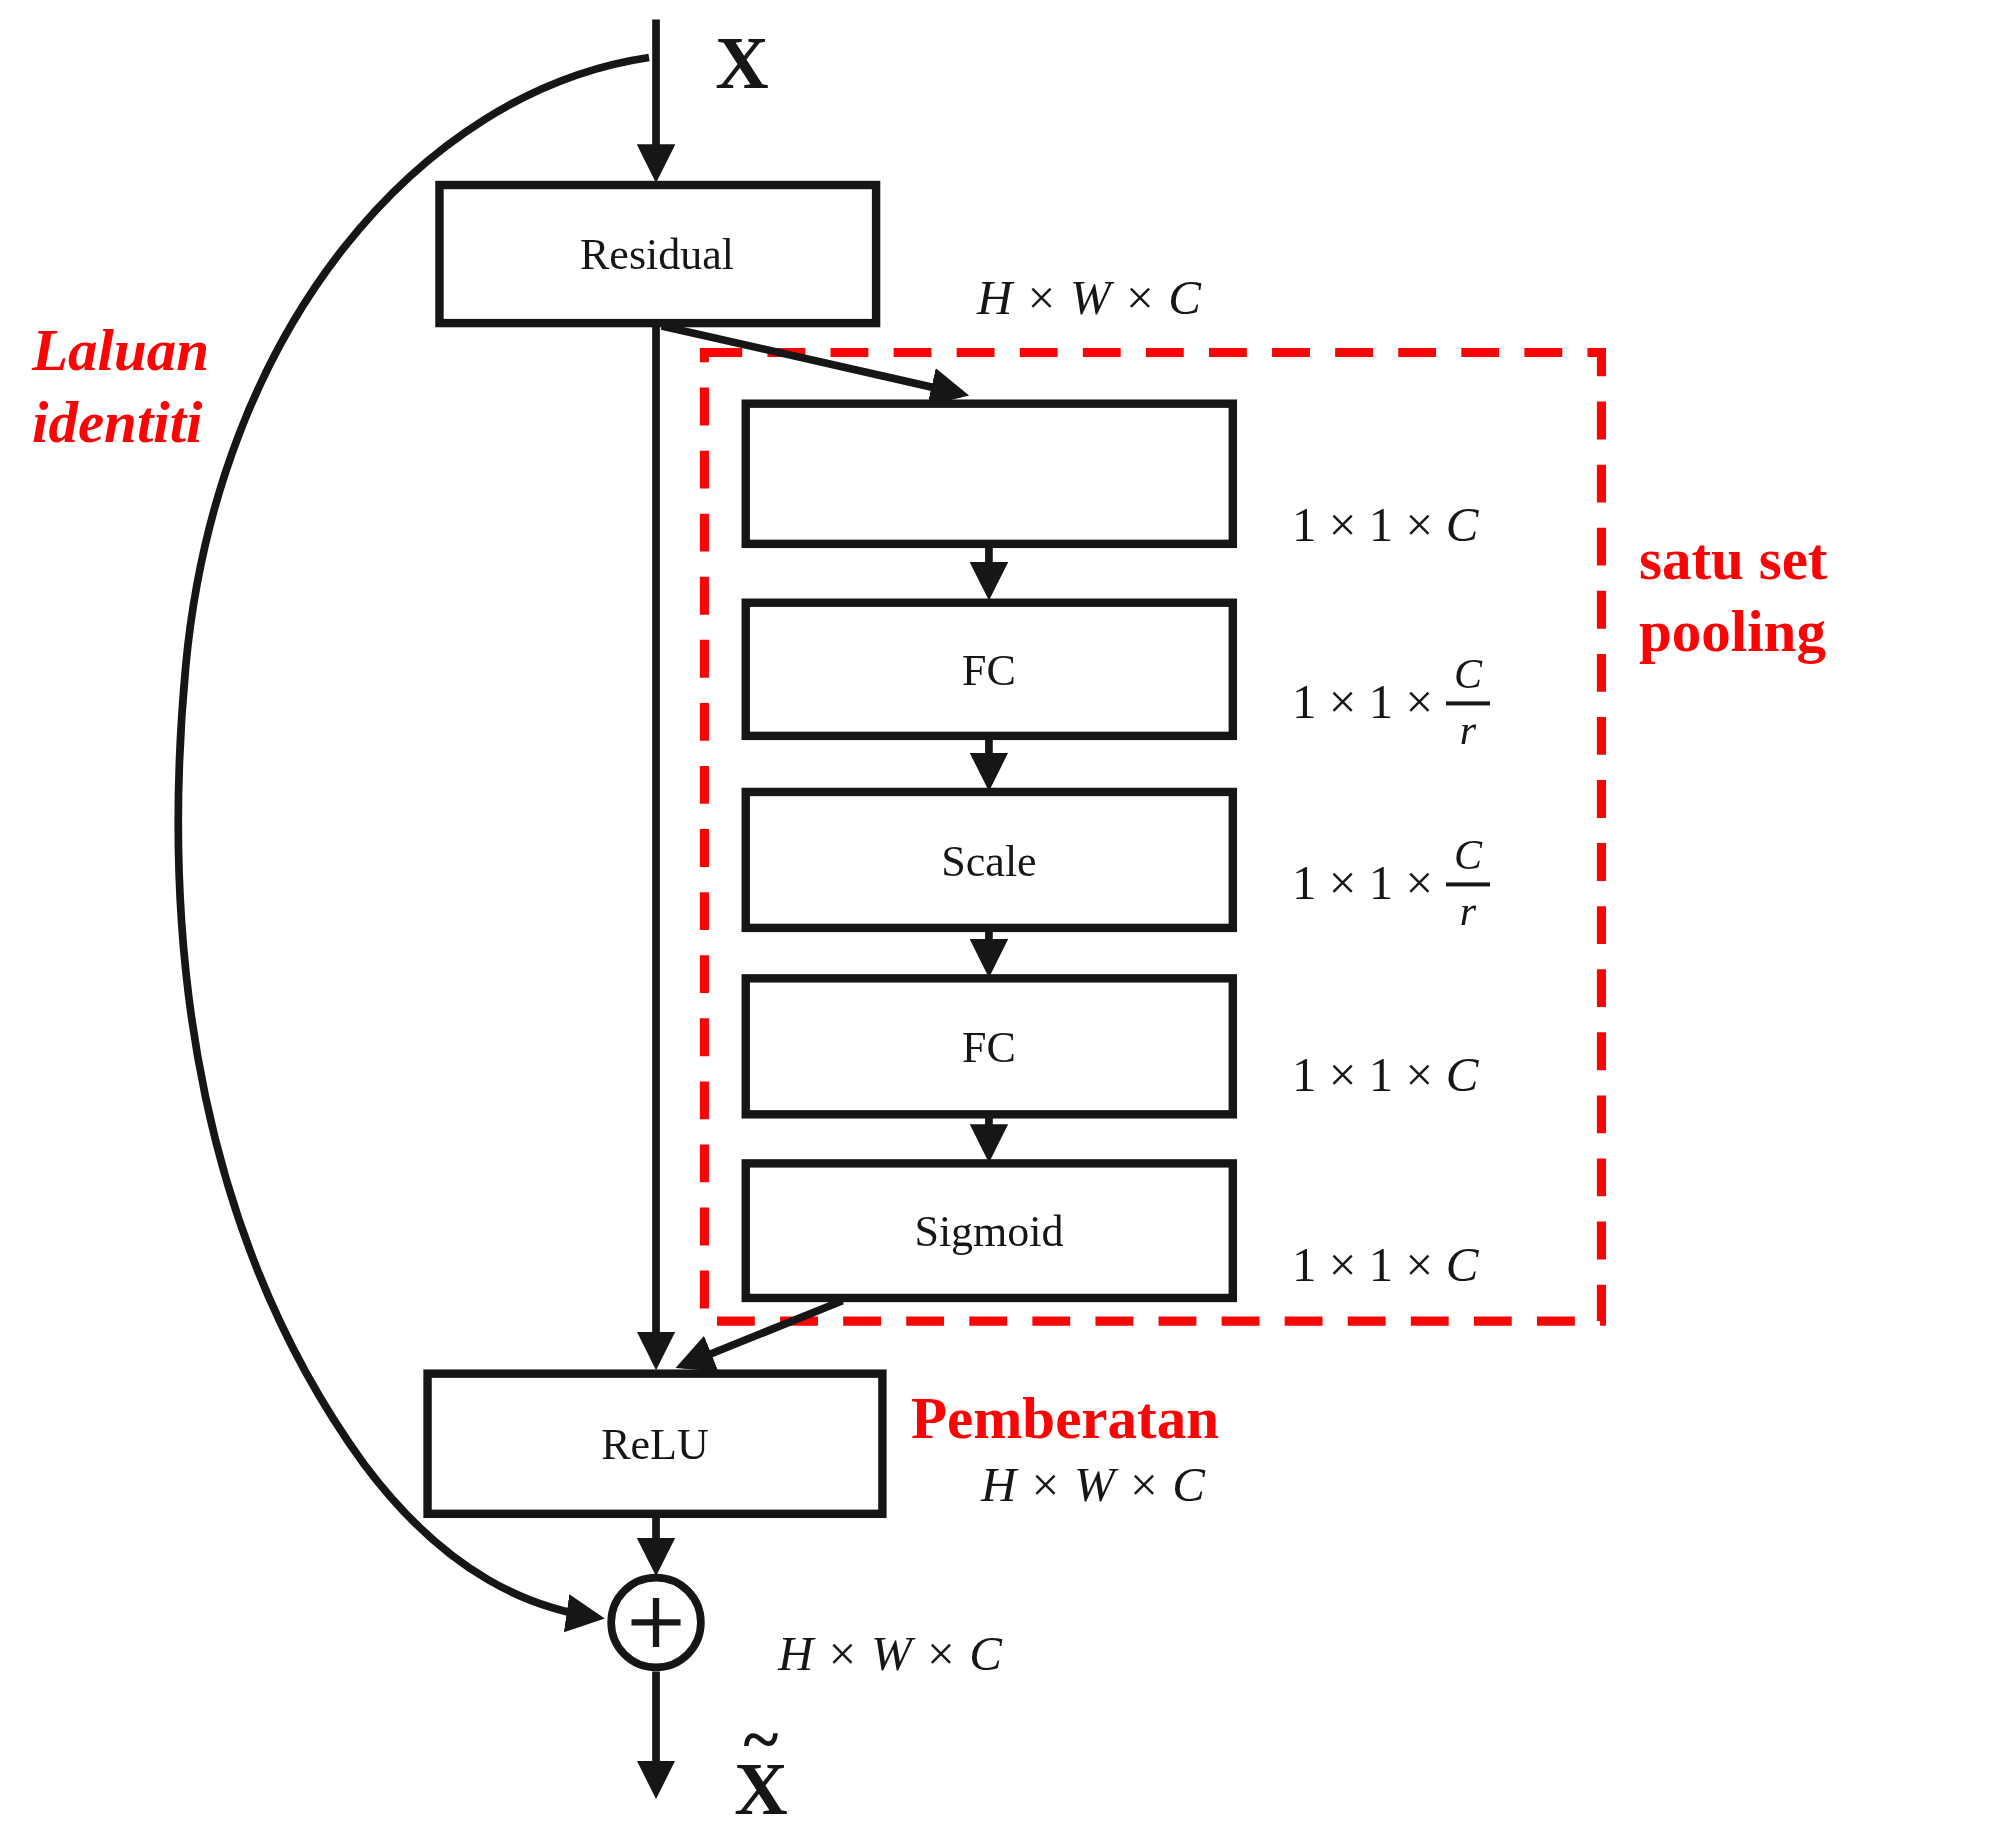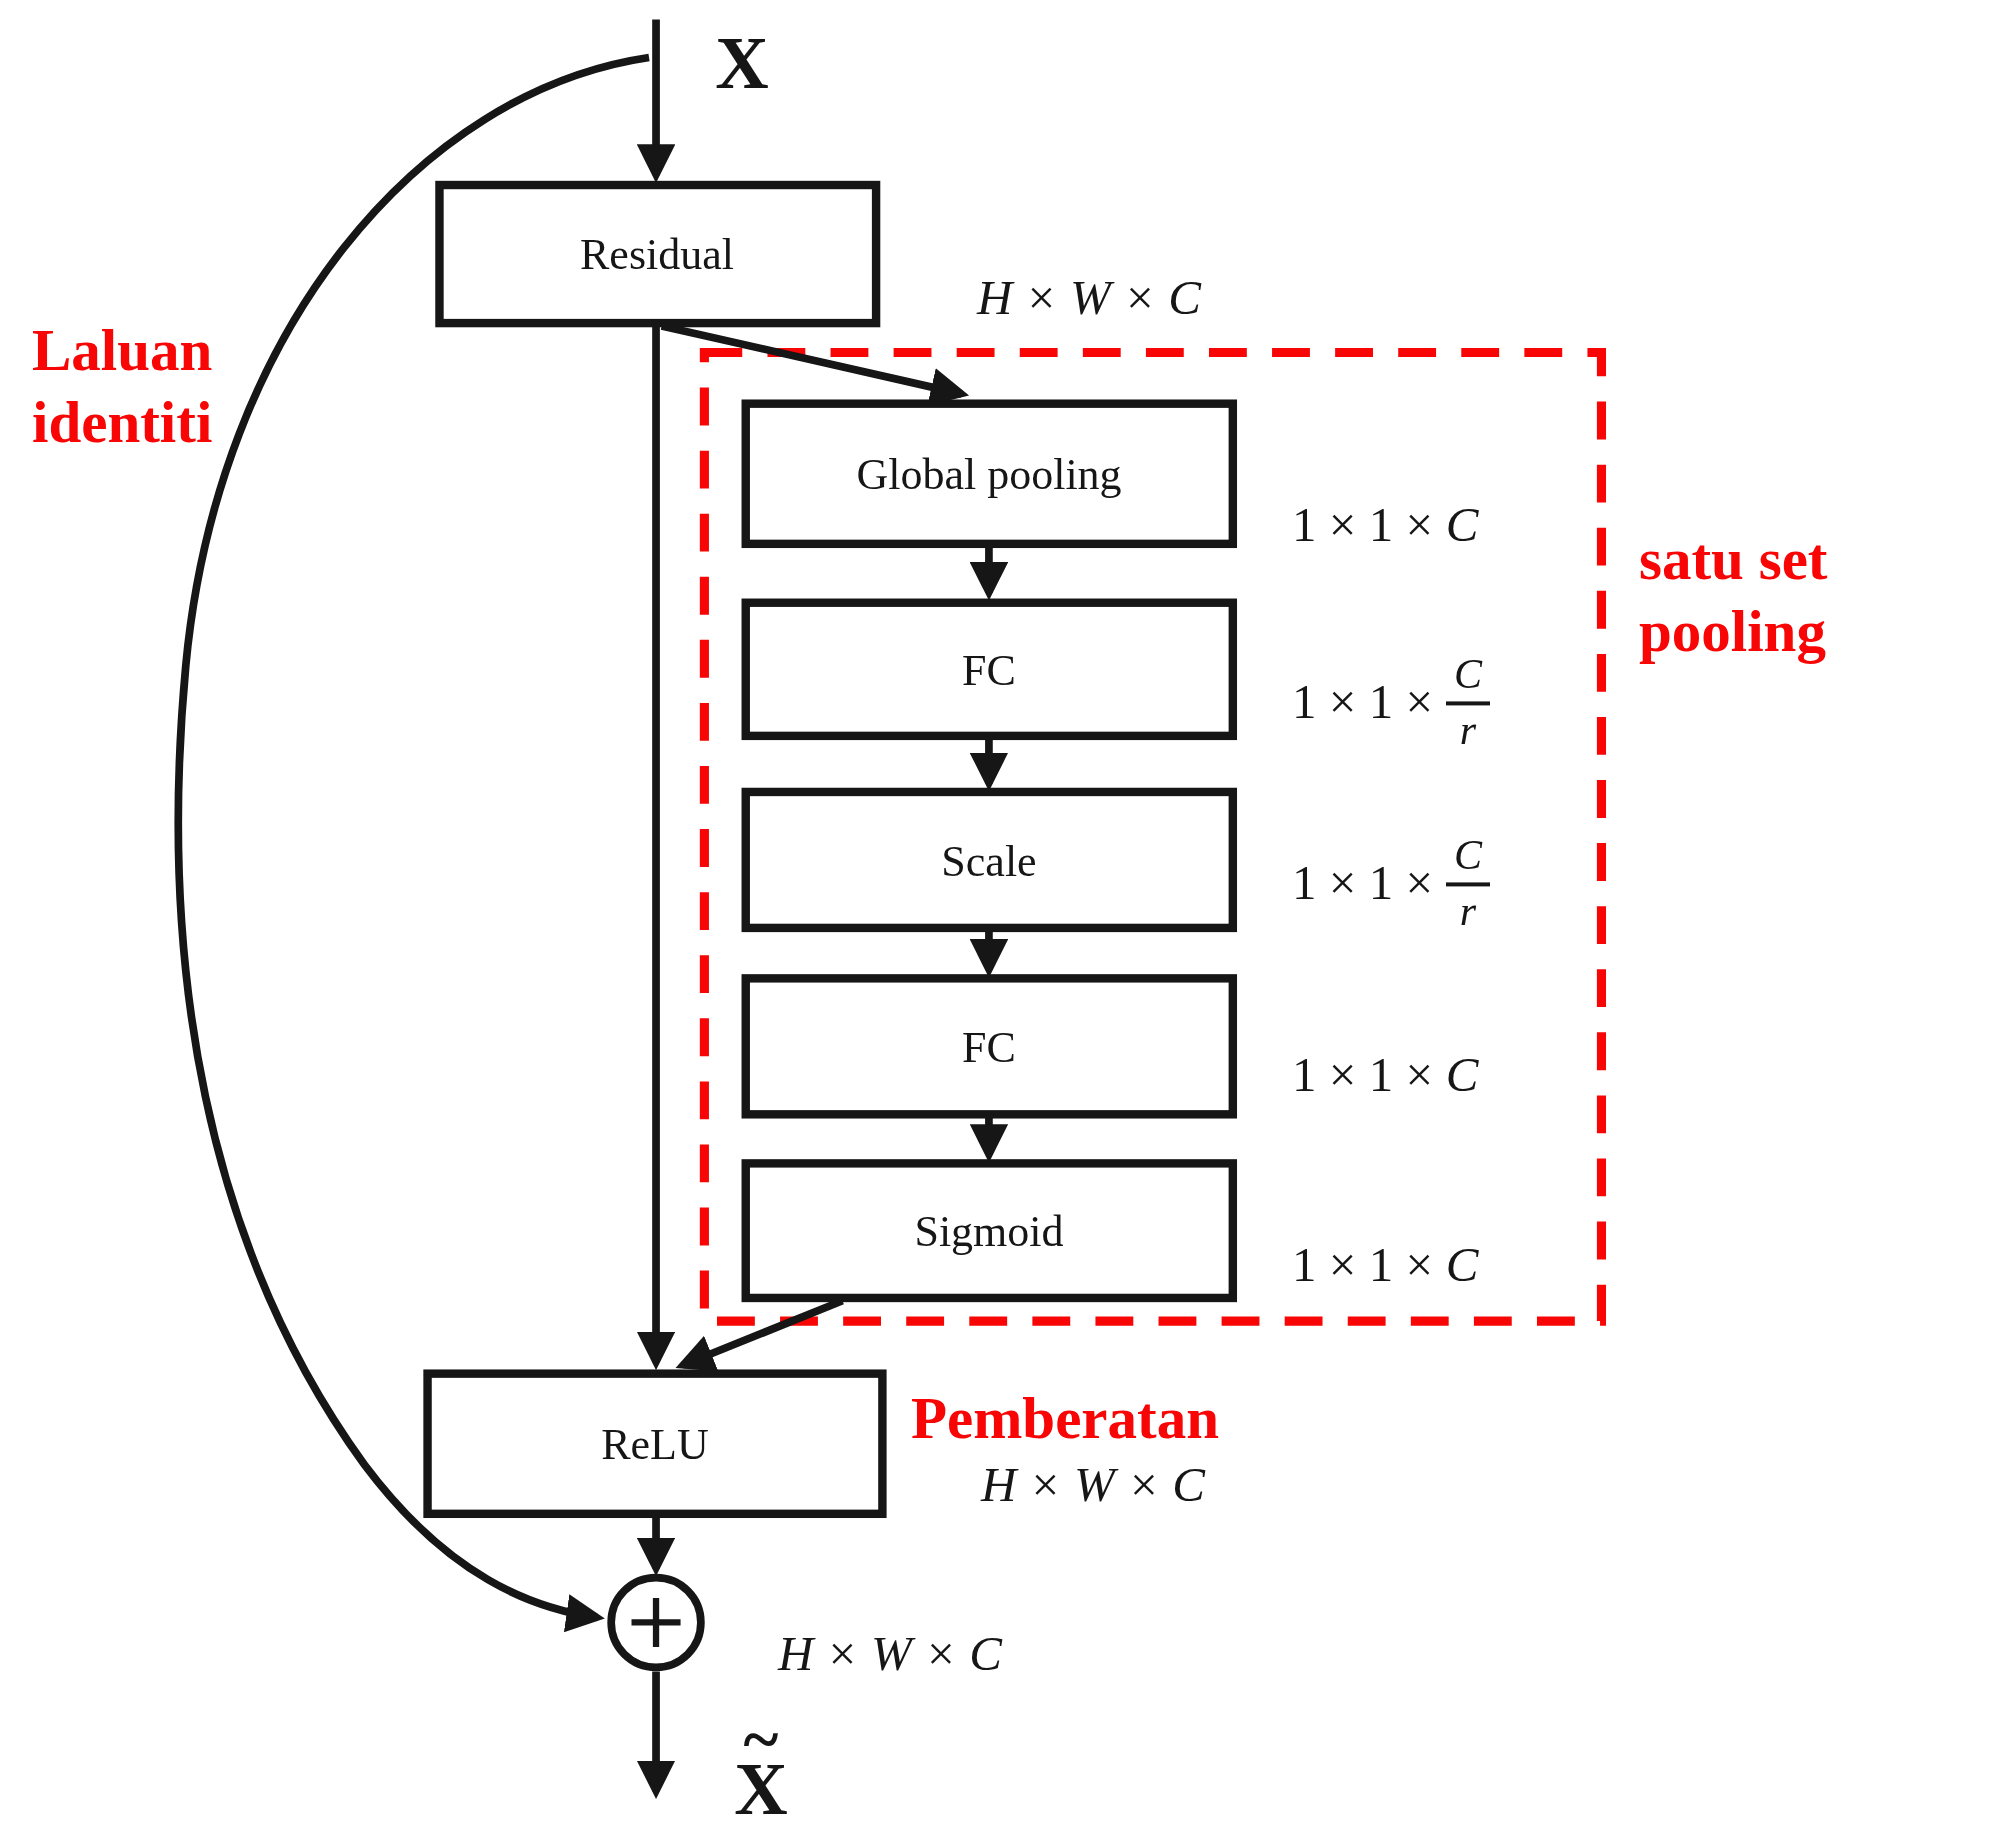--- a/index.html
+++ b/index.html
@@ -113,21 +113,20 @@
       <circle cx="936" cy="2315" r="64" fill="#ffffff" stroke="#161616" stroke-width="11"></circle>
       <path d="M 901 2315 L 971 2315 M 936 2280 L 936 2350" stroke="#161616" stroke-width="9" fill="none"></path>
     </g>
   </svg>
 
   <div class="big-var" style="left:742px;top:63px;">X</div>
   <div class="tilde-mark" style="left:761px;top:1739px;">~</div>
   <div class="big-var" style="left:761px;top:1789px;">X</div>
 
   <div class="box-label" style="left:657px;top:254px;">Residual</div>
-  <div class="box-label" style="left:989px;top:474px;">Global pooling</div>
   <div class="box-label" style="left:989px;top:670px;">FC</div>
   <div class="box-label" style="left:989px;top:861px;">Scale</div>
   <div class="box-label" style="left:989px;top:1047px;">FC</div>
   <div class="box-label" style="left:989px;top:1231px;">Sigmoid</div>
   <div class="box-label" style="left:655px;top:1444px;">ReLU</div>
 
   <div class="dim centered italic" style="left:1089px;top:297px;">H × W × C</div>
 
   <div class="dim" style="left:1292px;top:524px;">
     <span>1 × 1 ×</span>
@@ -156,21 +155,21 @@
   </div>
 
   <div class="dim" style="left:1292px;top:1264px;">
     <span>1 × 1 ×</span>
       <span class="var">C</span>
   </div>
 
   <div class="dim centered italic" style="left:1093px;top:1484px;">H × W × C</div>
   <div class="dim centered italic" style="left:890px;top:1653px;">H × W × C</div>
 
-  <div class="annot" style="left:32px;top:315px;">
+  <div class="annot" style="left:32px;top:315px;font-style:italic;">
     <div>Laluan</div>
     <div>identiti</div>
   </div>
 
   <div class="annot" style="left:1639px;top:524px;">
     <div>satu set</div>
     <div>pooling</div>
   </div>
 
   <div class="annot vcenter" style="left:911px;top:1419px;">Pemberatan</div>

